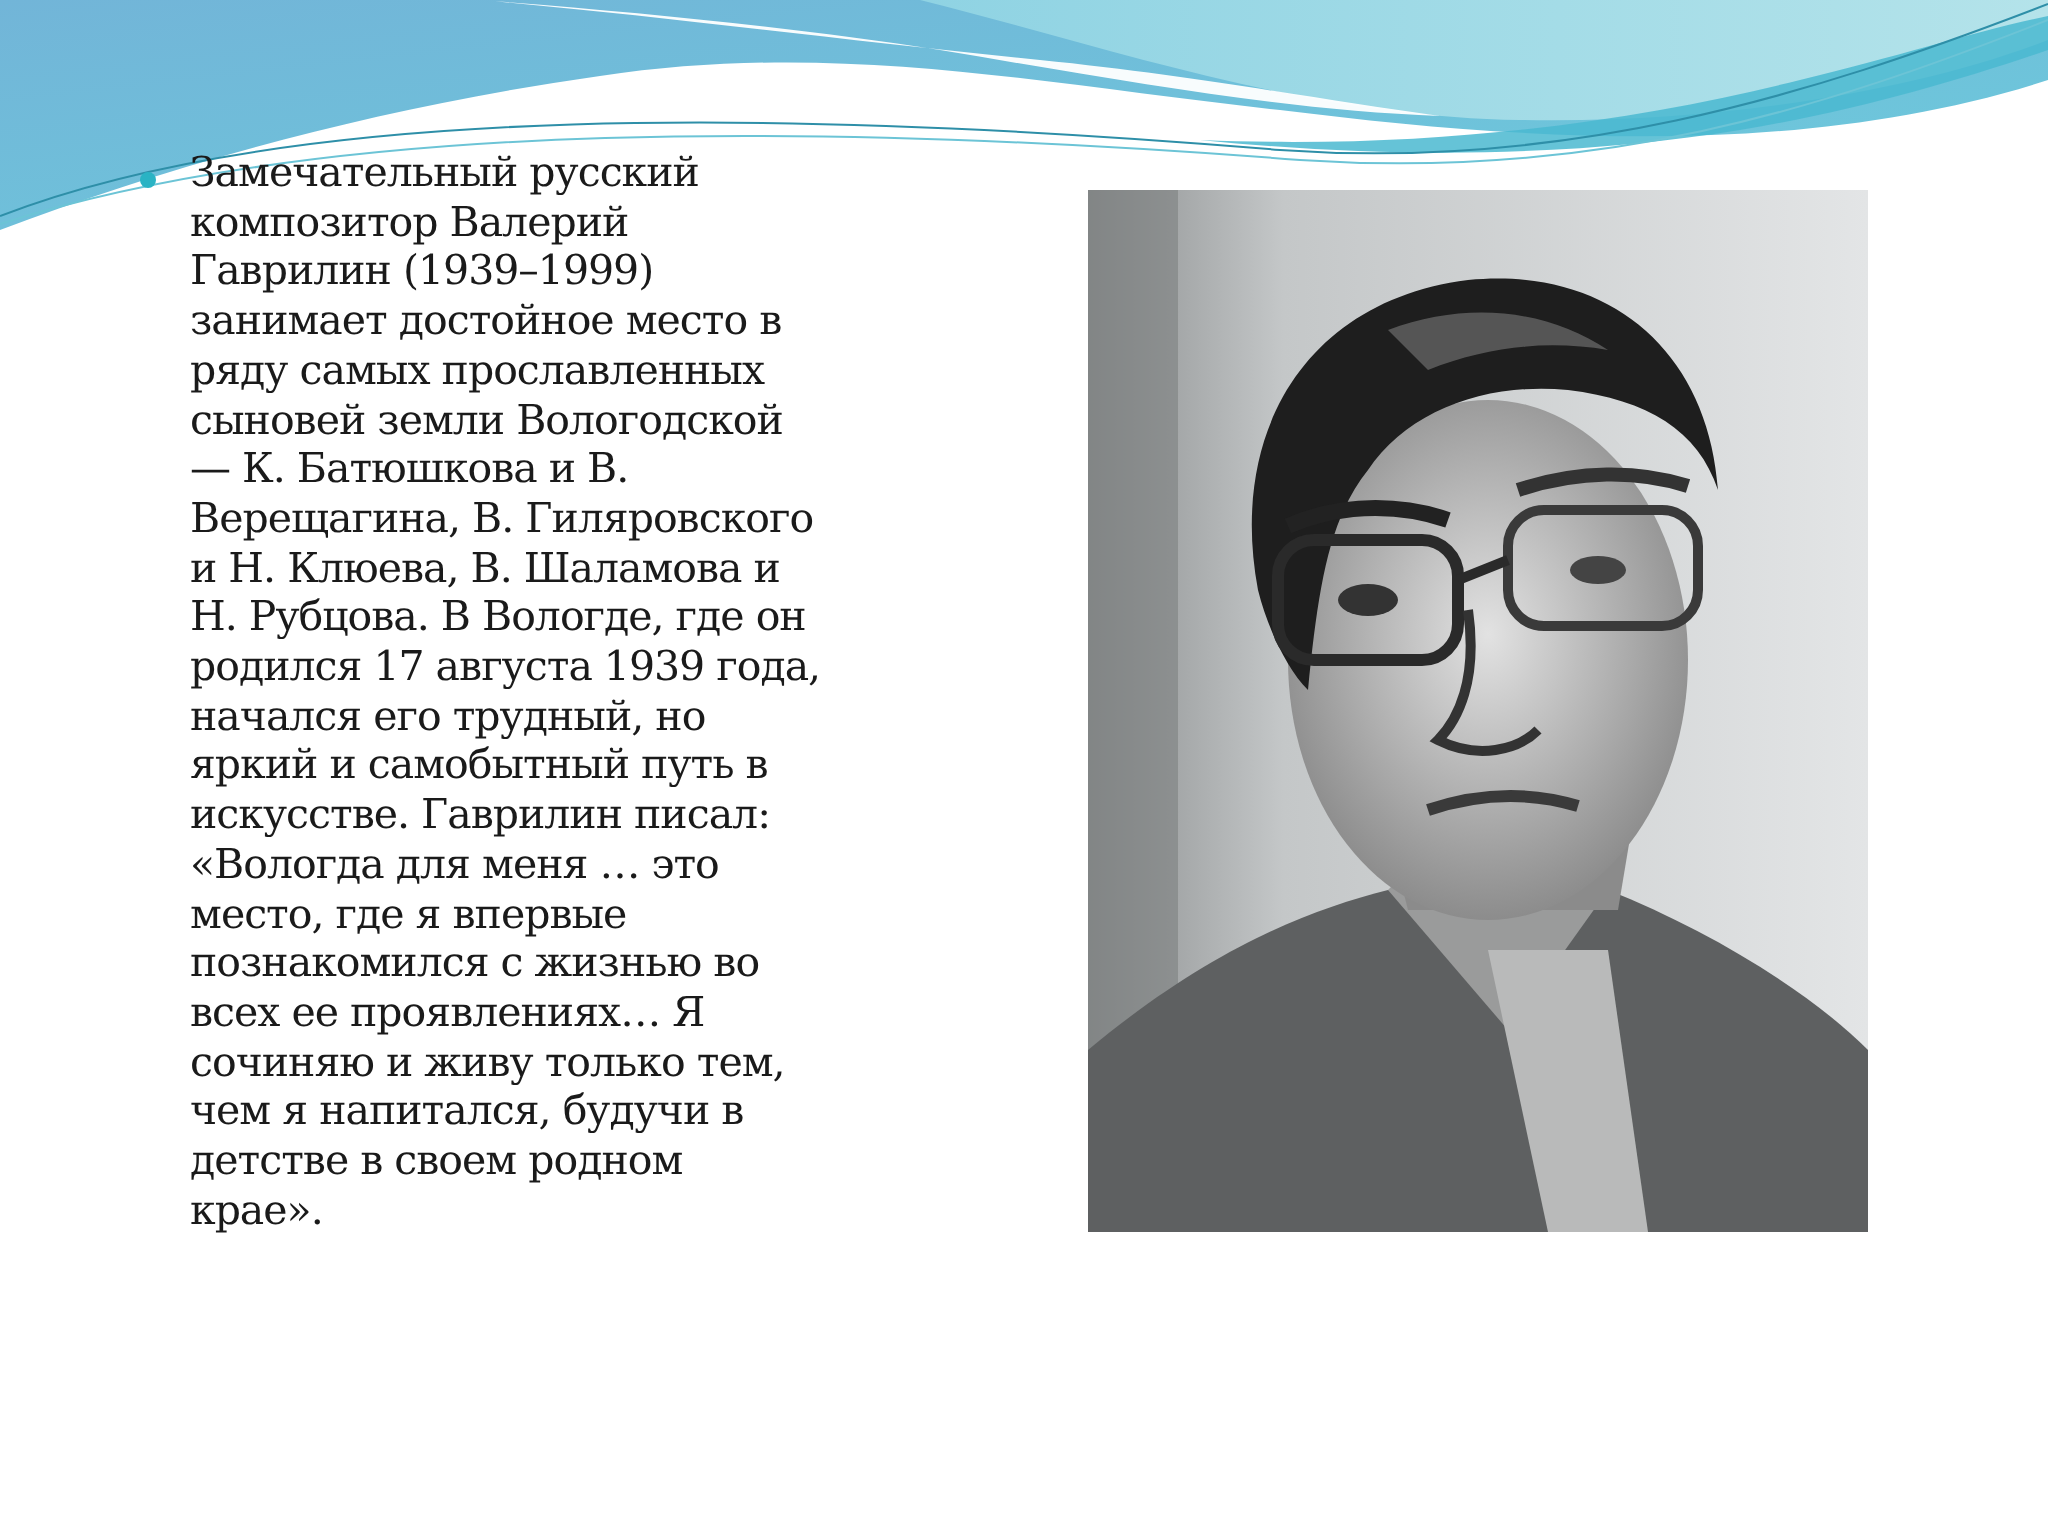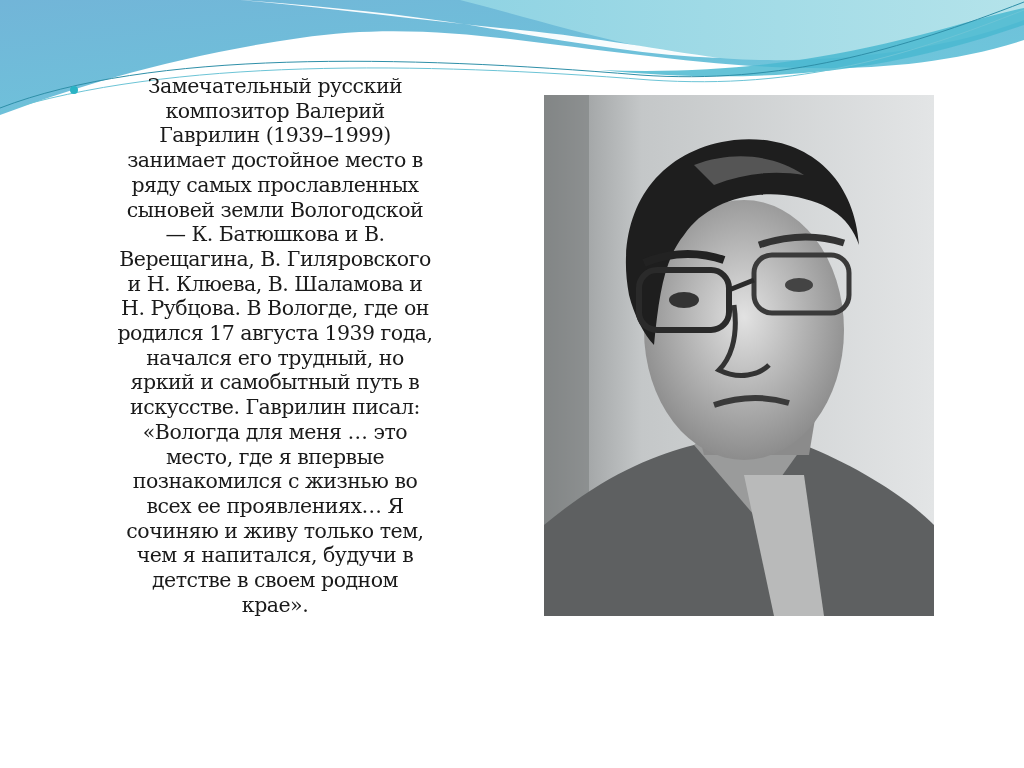--- a/index.html
+++ b/index.html
@@ -1,21 +1,21 @@
 <!DOCTYPE html>
 <html><head>
 <meta charset="utf-8">
 <style>
   html, body { margin: 0; padding: 0; }
   body {
     width: 1024px; height: 768px; overflow: hidden; position: relative;
     background: #ffffff;
     font-family: "DejaVu Serif", "Liberation Serif", serif;
   }
-  .slide { position: absolute; left: 0; top: 0; width: 1024px; height: 544px; text-align: center; }
+  .slide { position: absolute; left: 0; top: 0; width: 1024px; height: 544px; }
   .header-waves { position: absolute; left: 0; top: 0; width: 1024px; height: 140px; }
   .text-block {
     position: absolute; left: 70px; top: 74px; width: 380px;
   }
   .bullet {
     position: absolute; left: 0; top: 12px; width: 8px; height: 8px; border-radius: 50%;
     background: #2ab3c4;
   }
   .paragraph {
     position: absolute; left: 25px; top: 0; width: 360px;

